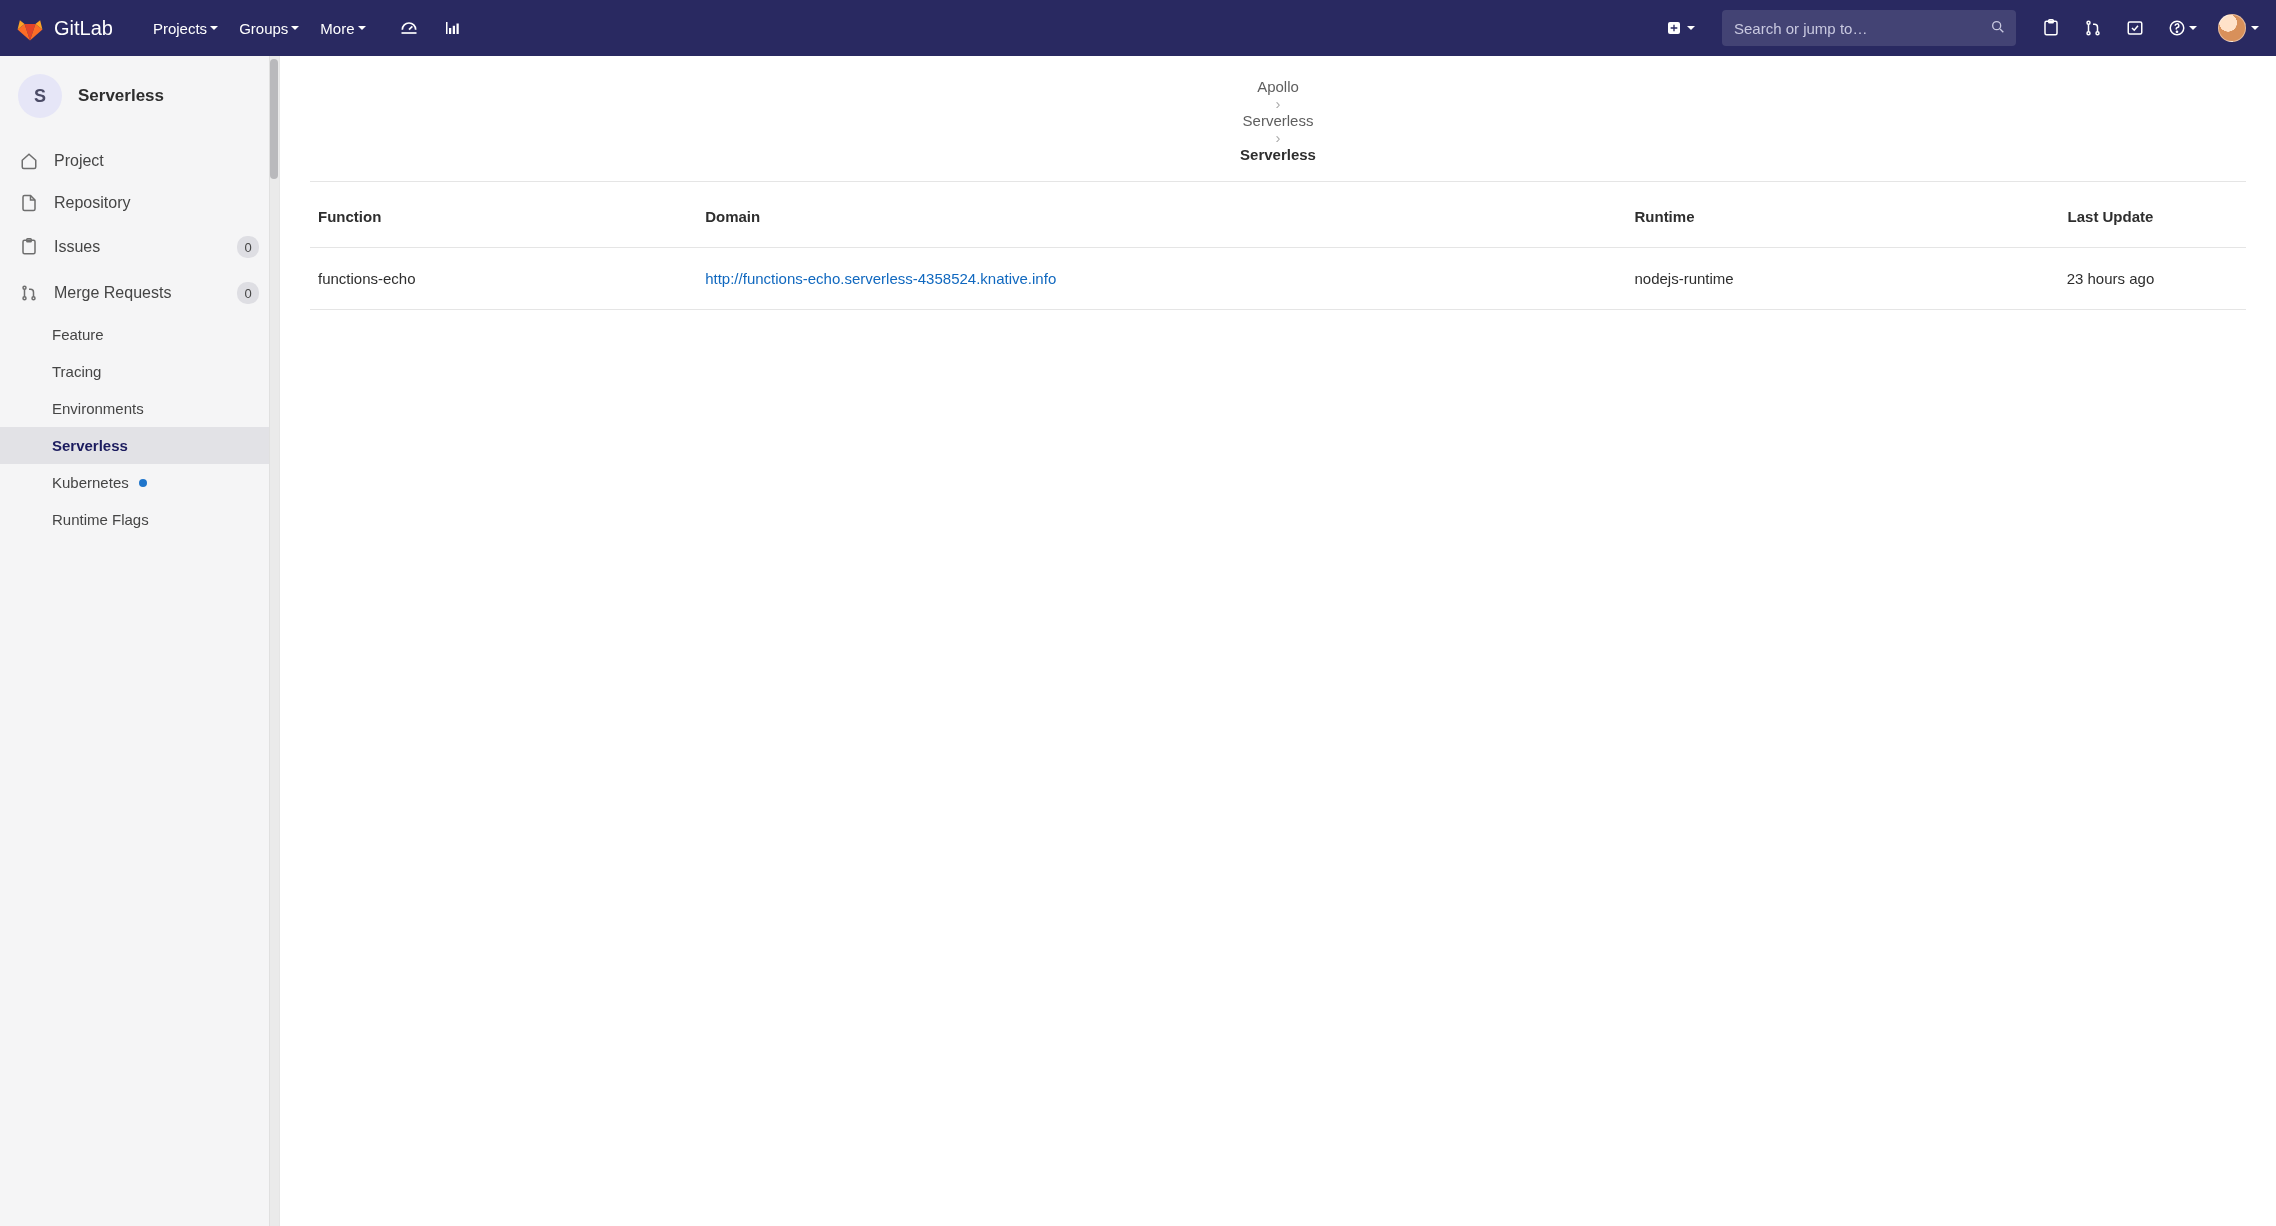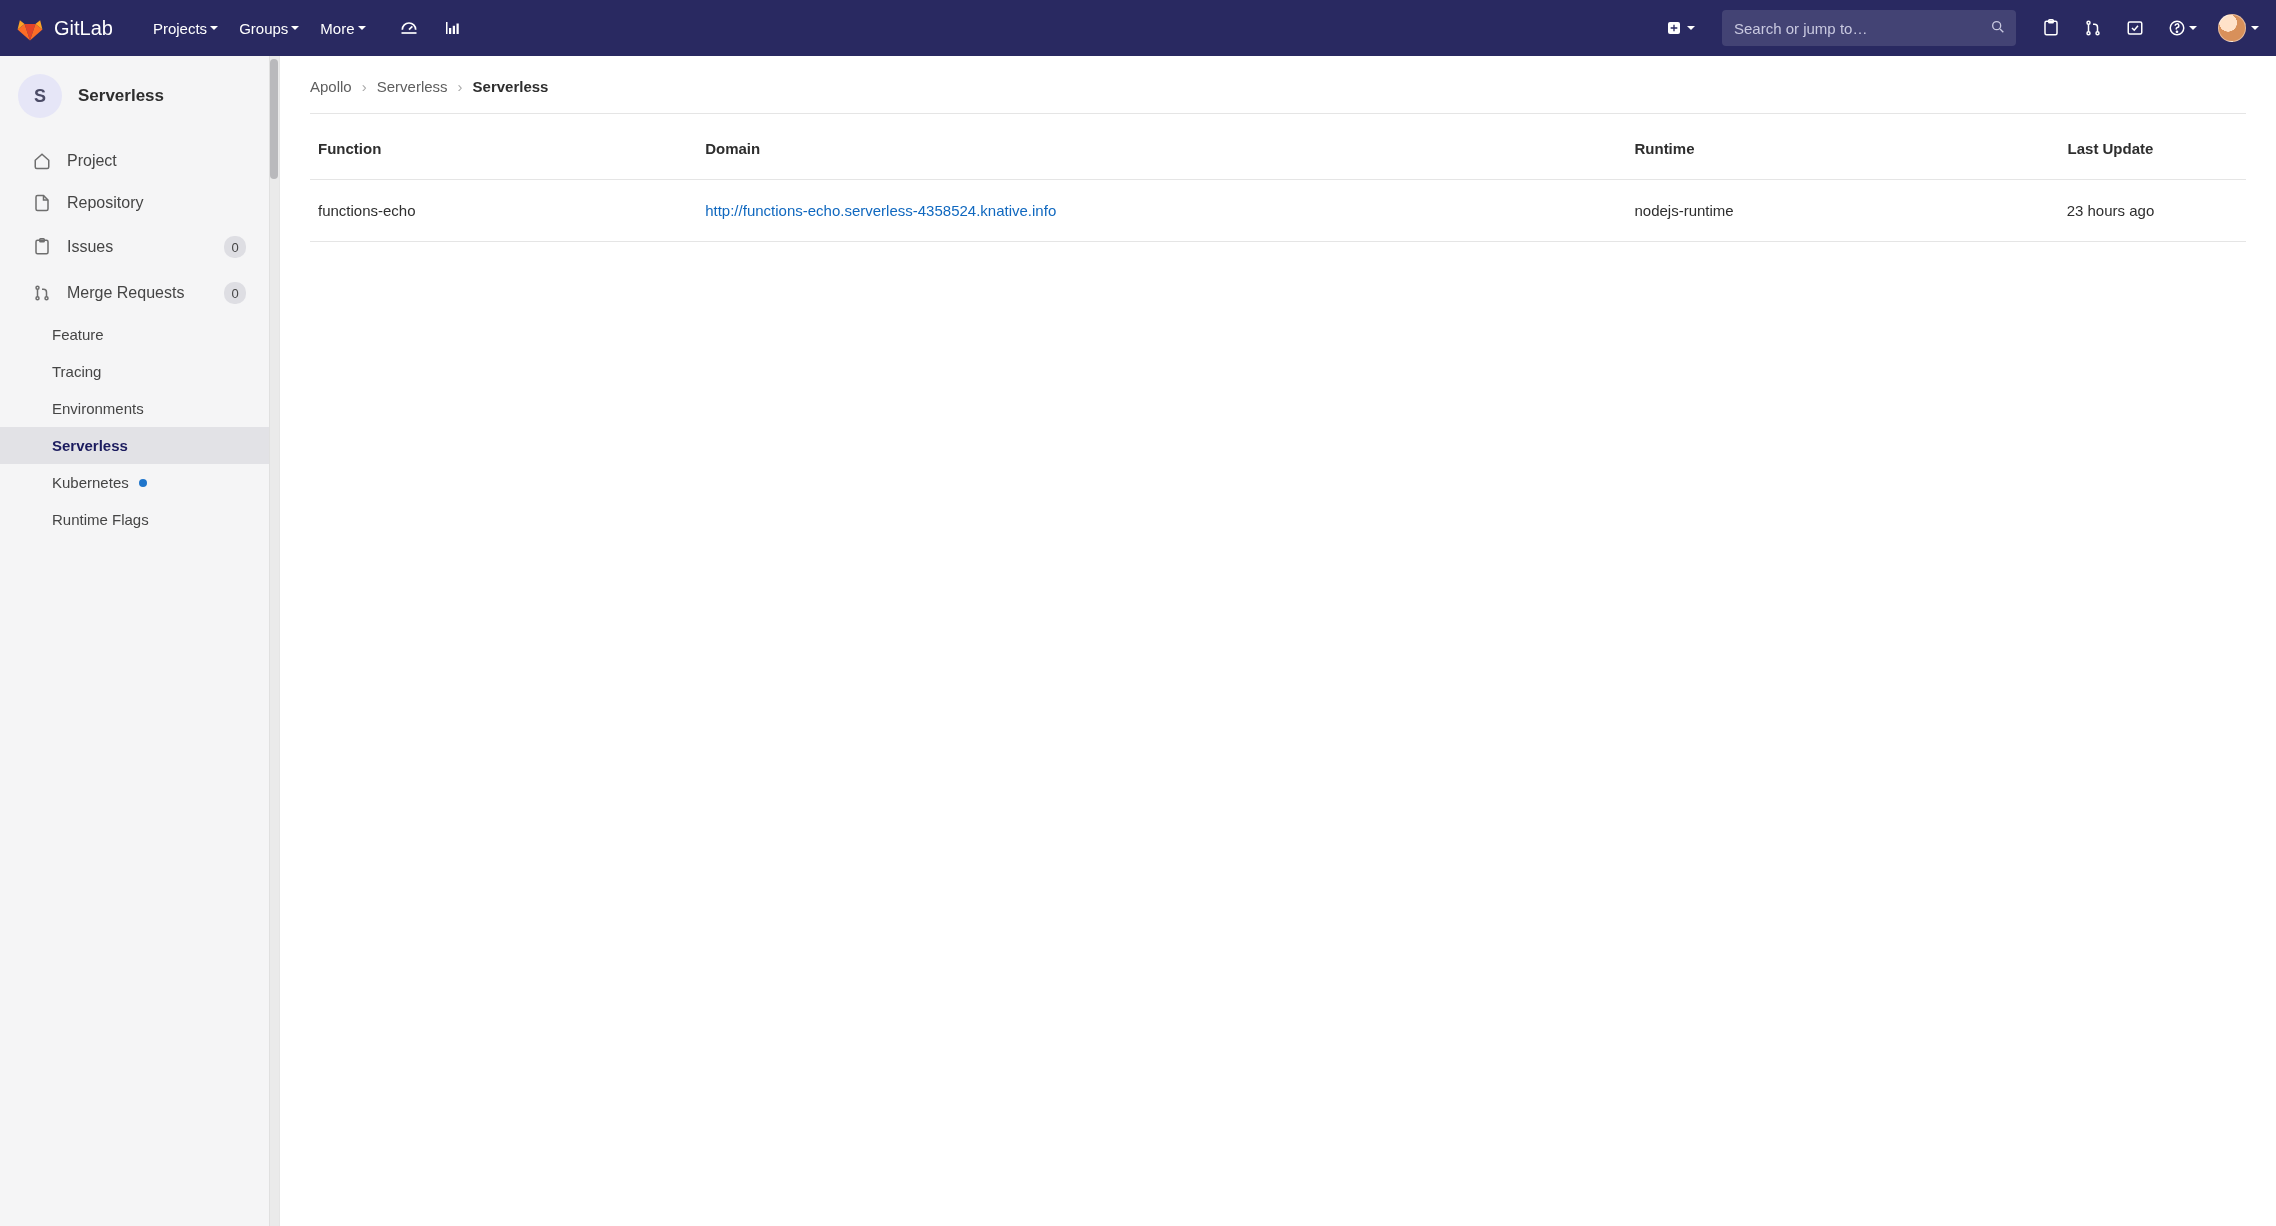--- a/index.html
+++ b/index.html
@@ -113,21 +113,21 @@
   }
   .project-avatar{
     width:44px;height:44px;border-radius:50%;
     background:#e6e6f7;color:#4b4b66;
     display:flex;align-items:center;justify-content:center;
     font-size:18px;font-weight:600;margin-right:16px;
   }
   .project-title{ font-size:17px;font-weight:600;color:#2e2e2e;}
   .sb-item{
     display:flex;align-items:center;
-    padding: 12px 33px;
+    padding: 12px 20px;
     color:var(--sidebar-text);
     font-size:16px;
     cursor:pointer;
   }
   .sb-item .ic { width:20px;margin-right:14px;color:#6e6e6e;display:flex;align-items:center;}
   .sb-item .badge{
     margin-left:auto;
     background:var(--badge-bg);
     color:#454545;
     border-radius:10px;
@@ -157,21 +157,21 @@
     width:8px;height:8px;border-radius:50%;background:#1f75cb;margin-left:10px;
   }
 
   
   .main{
     flex:1; padding: 22px 30px; overflow:auto;
   }
   .breadcrumb{
     display:flex;align-items:center;
     font-size:15px;color:#5e5e5e;
-    padding-bottom:18px;border-bottom:1px solid var(--border);
+    padding-bottom:18px;border-bottom:1px solid var(--border);flex-direction:column;
   }
   .breadcrumb .bc{cursor:pointer;}
   .breadcrumb .sep{margin:0 10px;color:#aaa;}
   .breadcrumb .current{color:#2e2e2e;font-weight:700;}
 
   table.funcs{
     width:100%; border-collapse:collapse;
     margin-top:4px;
   }
   table.funcs th{

